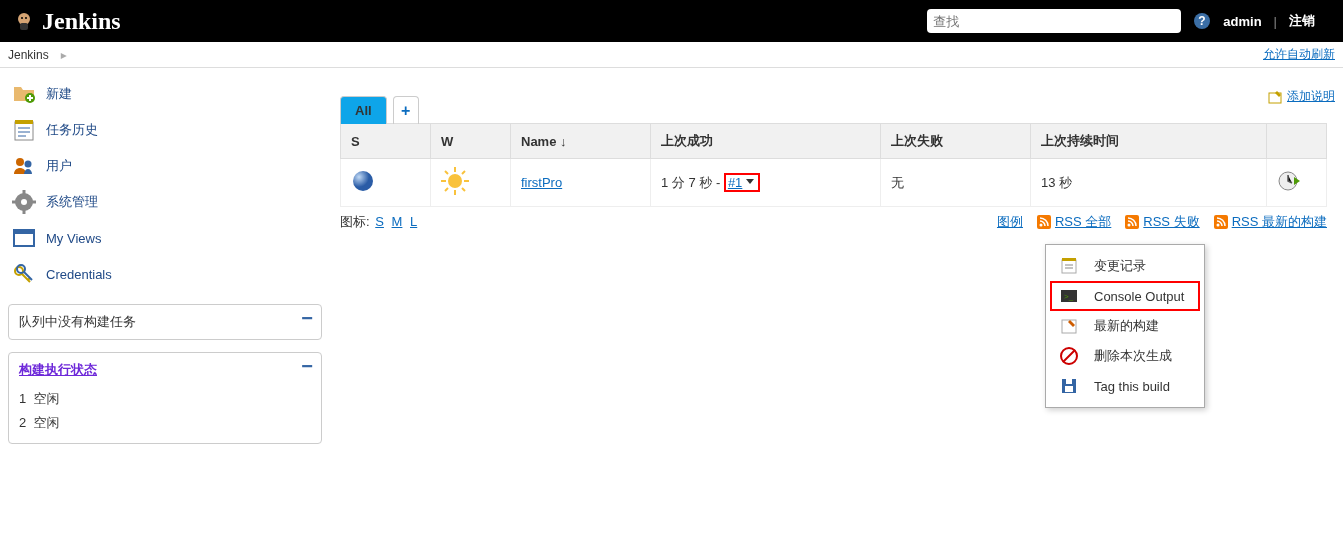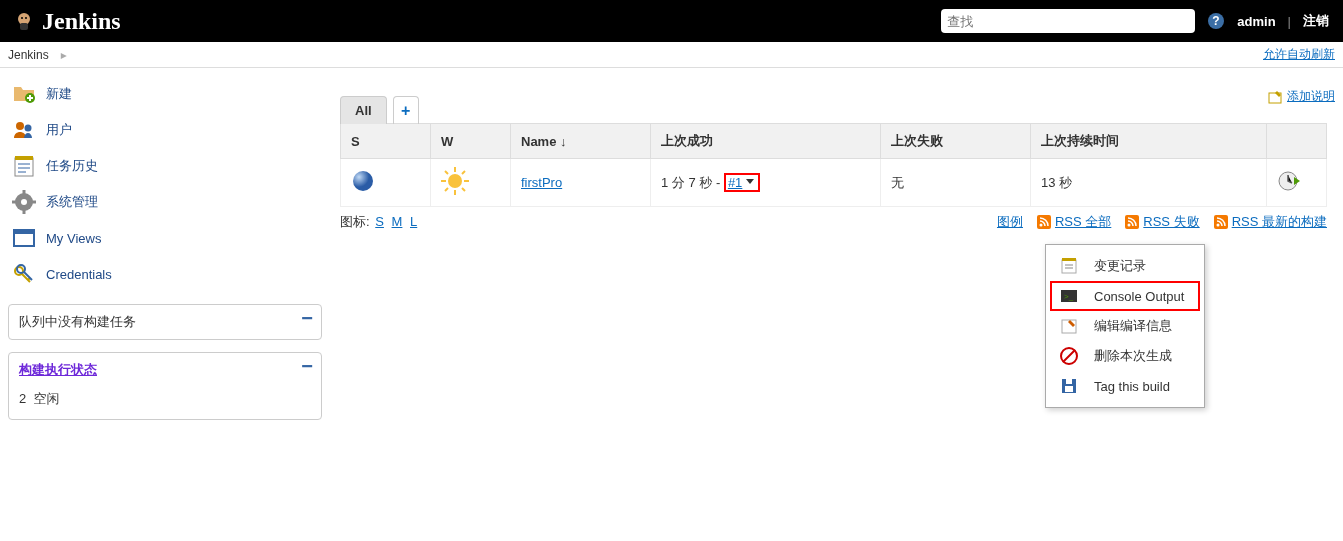--- a/index.html
+++ b/index.html
@@ -1,20 +1,20 @@
 <!DOCTYPE html>
 <html><head>
   <meta charset="utf-8">
   <style>
     * { margin:0; padding:0; box-sizing:border-box; }
     body { font-family:"Helvetica Neue",Arial,sans-serif; font-size:13px; color:#333; background:#fff; }
     .header { background:#000; height:42px; display:flex; align-items:center; padding:0 12px; position:relative; }
     .logo-wrap { display:flex; align-items:center; gap:6px; }
     .logo-text { color:#fff; font-size:24px; font-weight:bold; font-family:Georgia,serif; }
-    .header-right { position:absolute; right:14px; display:flex; align-items:center; gap:12px; }
+    .header-right { position:absolute; right:28px; display:flex; align-items:center; gap:12px; }
     .search-box { width:254px; height:24px; background:#fff; border-radius:4px; padding:2px 6px; font-size:13px; color:#888; border:none; }
     .help-icon { width:18px; height:18px; }
     .header-link { color:#fff; font-weight:bold; text-decoration:none; font-size:13px; }
     .top-strip { display:flex; justify-content:space-between; align-items:center; padding:4px 8px; border-bottom:1px solid #ddd; font-size:12px; }
     .breadcrumb { color:#555; display:flex; align-items:center; gap:12px; }
     .bc-link { color:#333; text-decoration:none; }
     .auto-refresh { color:#0b6cbf; text-decoration:underline; font-size:12px; }
     .layout { display:flex; }
     .side { width:330px; padding:8px; }
     .side-item { display:flex; align-items:center; gap:10px; padding:6px 4px; cursor:pointer; }
@@ -24,21 +24,21 @@
     .panel-title { color:#000; font-weight:bold; margin-bottom:8px; }
     .panel-title.link { color:#6d28d9; text-decoration:underline; }
     .collapse { position:absolute; right:8px; top:8px; color:#3465a4; font-size:20px; font-weight:bold; line-height:10px; }
     .panel-body { font-size:13px; color:#333; }
     .exec-row { padding:3px 0; }
     .main { flex:1; padding:10px 16px 10px 10px; position:relative; }
     .add-desc { position:absolute; right:8px; top:20px; display:flex; align-items:center; gap:4px; }
     .add-desc a { color:#0b6cbf; text-decoration:underline; font-size:12px; }
     .tabs { display:flex; align-items:flex-end; gap:6px; margin-top:18px; }
     .tab { background:#eee; border:1px solid #ccc; border-bottom:none; border-radius:4px 4px 0 0; padding:6px 14px; font-weight:bold; font-size:13px; }
-    .tab.active { background:#e5e5e5; }
+    .tab.active { background:#0ea5e9; }
     .tab-plus { border:1px solid #ccc; border-bottom:none; border-radius:4px 4px 0 0; width:26px; height:28px; display:flex; align-items:center; justify-content:center; color:#0b6cbf; font-size:16px; font-weight:bold; }
     .tbl { width:100%; border-collapse:collapse; margin-top:-1px; }
     .tbl th { background:#f1f1f1; border:1px solid #ddd; text-align:left; padding:8px 10px; font-weight:bold; }
     .tbl td { border:1px solid #eee; padding:8px 10px; vertical-align:middle; }
     .status-ball { width:24px; height:24px; }
     .weather-sun { width:28px; height:28px; }
     .project-link { color:#0b6cbf; text-decoration:underline; }
     .build-link { color:#0b6cbf; text-decoration:underline; border:2px solid red; padding:0 16px 0 2px; position:relative; }
     .drop-tri { position:absolute; right:4px; top:4px; width:0; height:0; border-left:4px solid transparent; border-right:4px solid transparent; border-top:5px solid #333; }
     .clock-icon { width:24px; height:24px; }
@@ -91,36 +91,36 @@
     <div class="side-item">
       <svg class="sicon" viewBox="0 0 24 24">
           <path fill="#e9b96e" d="M2 5h7l2 3h11v11H2z"></path>
           <circle cx="18" cy="16" r="5" fill="#4e9a06"></circle>
           <path stroke="#fff" stroke-width="2" d="M18 13v6M15 16h6"></path>
         </svg>
       <span class="txt">新建</span>
     </div>
     <div class="side-item">
       <svg class="sicon" viewBox="0 0 24 24">
-          <circle cx="8" cy="8" r="4" fill="#cc6600"></circle>
-          <circle cx="16" cy="10" r="3.5" fill="#3465a4"></circle>
-          <path fill="#cc6600" d="M2 20c0-4 3-6 6-6s6 2 6 6z"></path>
-          <path fill="#3465a4" d="M12 20c0-3 2-5 4-5s4 2 4 5z"></path>
-        </svg>
-      <span class="txt">用户</span>
-    </div>
-    <div class="side-item">
-      <svg class="sicon" viewBox="0 0 24 24">
           <rect x="3" y="4" width="18" height="18" fill="#fff" stroke="#888"></rect>
           <rect x="3" y="2" width="18" height="4" fill="#c4a000"></rect>
           <line x1="6" y1="10" x2="18" y2="10" stroke="#3465a4"></line>
           <line x1="6" y1="14" x2="18" y2="14" stroke="#3465a4"></line>
           <line x1="6" y1="18" x2="14" y2="18" stroke="#3465a4"></line>
         </svg>
       <span class="txt">任务历史</span>
+    </div>
+    <div class="side-item">
+      <svg class="sicon" viewBox="0 0 24 24">
+          <circle cx="8" cy="8" r="4" fill="#cc6600"></circle>
+          <circle cx="16" cy="10" r="3.5" fill="#3465a4"></circle>
+          <path fill="#cc6600" d="M2 20c0-4 3-6 6-6s6 2 6 6z"></path>
+          <path fill="#3465a4" d="M12 20c0-3 2-5 4-5s4 2 4 5z"></path>
+        </svg>
+      <span class="txt">用户</span>
     </div>
     <div class="side-item">
       <svg class="sicon" viewBox="0 0 24 24">
           <circle cx="12" cy="12" r="9" fill="#888"></circle>
           <circle cx="12" cy="12" r="3" fill="#fff"></circle>
           <g stroke="#888" stroke-width="3">
             <line x1="12" y1="0" x2="12" y2="4"></line>
             <line x1="12" y1="20" x2="12" y2="24"></line>
             <line x1="0" y1="12" x2="4" y2="12"></line>
             <line x1="20" y1="12" x2="24" y2="12"></line>
@@ -146,20 +146,21 @@
     </div>
 
     <div class="panel">
       <span class="collapse">−</span>
       <div class="panel-body">队列中没有构建任务</div>
     </div>
     <div class="panel">
       <span class="collapse">−</span>
       <div class="panel-title link">构建执行状态</div>
       <div class="panel-body">
+        <div class="exec-row"><span>1</span>&nbsp;&nbsp;<span>空闲</span></div>
         <div class="exec-row"><span>2</span>&nbsp;&nbsp;<span>空闲</span></div>
       </div>
     </div>
   </div>
 
   <div class="main">
     <div class="add-desc">
       <svg width="16" height="16" viewBox="0 0 16 16">
           <rect x="2" y="4" width="12" height="10" fill="#fff" stroke="#c4a000"></rect>
           <path fill="#c4a000" d="M10 2l4 4-2 2-4-4z"></path>
@@ -234,21 +235,21 @@
                     <rect x="1" y="3" width="16" height="12" fill="#333"></rect>
                     <text x="4" y="12" fill="#4e9a06" font-size="8">&gt;_</text>
                   </svg>
                 <span>Console Output</span>
               </div>
               <div class="menu-item">
                 <svg class="menu-icon" viewBox="0 0 18 18">
                     <rect x="2" y="3" width="14" height="13" fill="#fff" stroke="#aaa"></rect>
                     <path fill="#ce5c00" d="M10 3l5 5-2 2-5-5z"></path>
                   </svg>
-                <span>编辑编译信息</span>
+                <span>最新的构建</span>
               </div>
               <div class="menu-item">
                 <svg class="menu-icon" viewBox="0 0 18 18">
                     <circle cx="9" cy="9" r="8" fill="none" stroke="#cc0000" stroke-width="2"></circle>
                     <line x1="3" y1="15" x2="15" y2="3" stroke="#cc0000" stroke-width="2"></line>
                   </svg>
                 <span>删除本次生成</span>
               </div>
               <div class="menu-item">
                 <svg class="menu-icon" viewBox="0 0 18 18">

